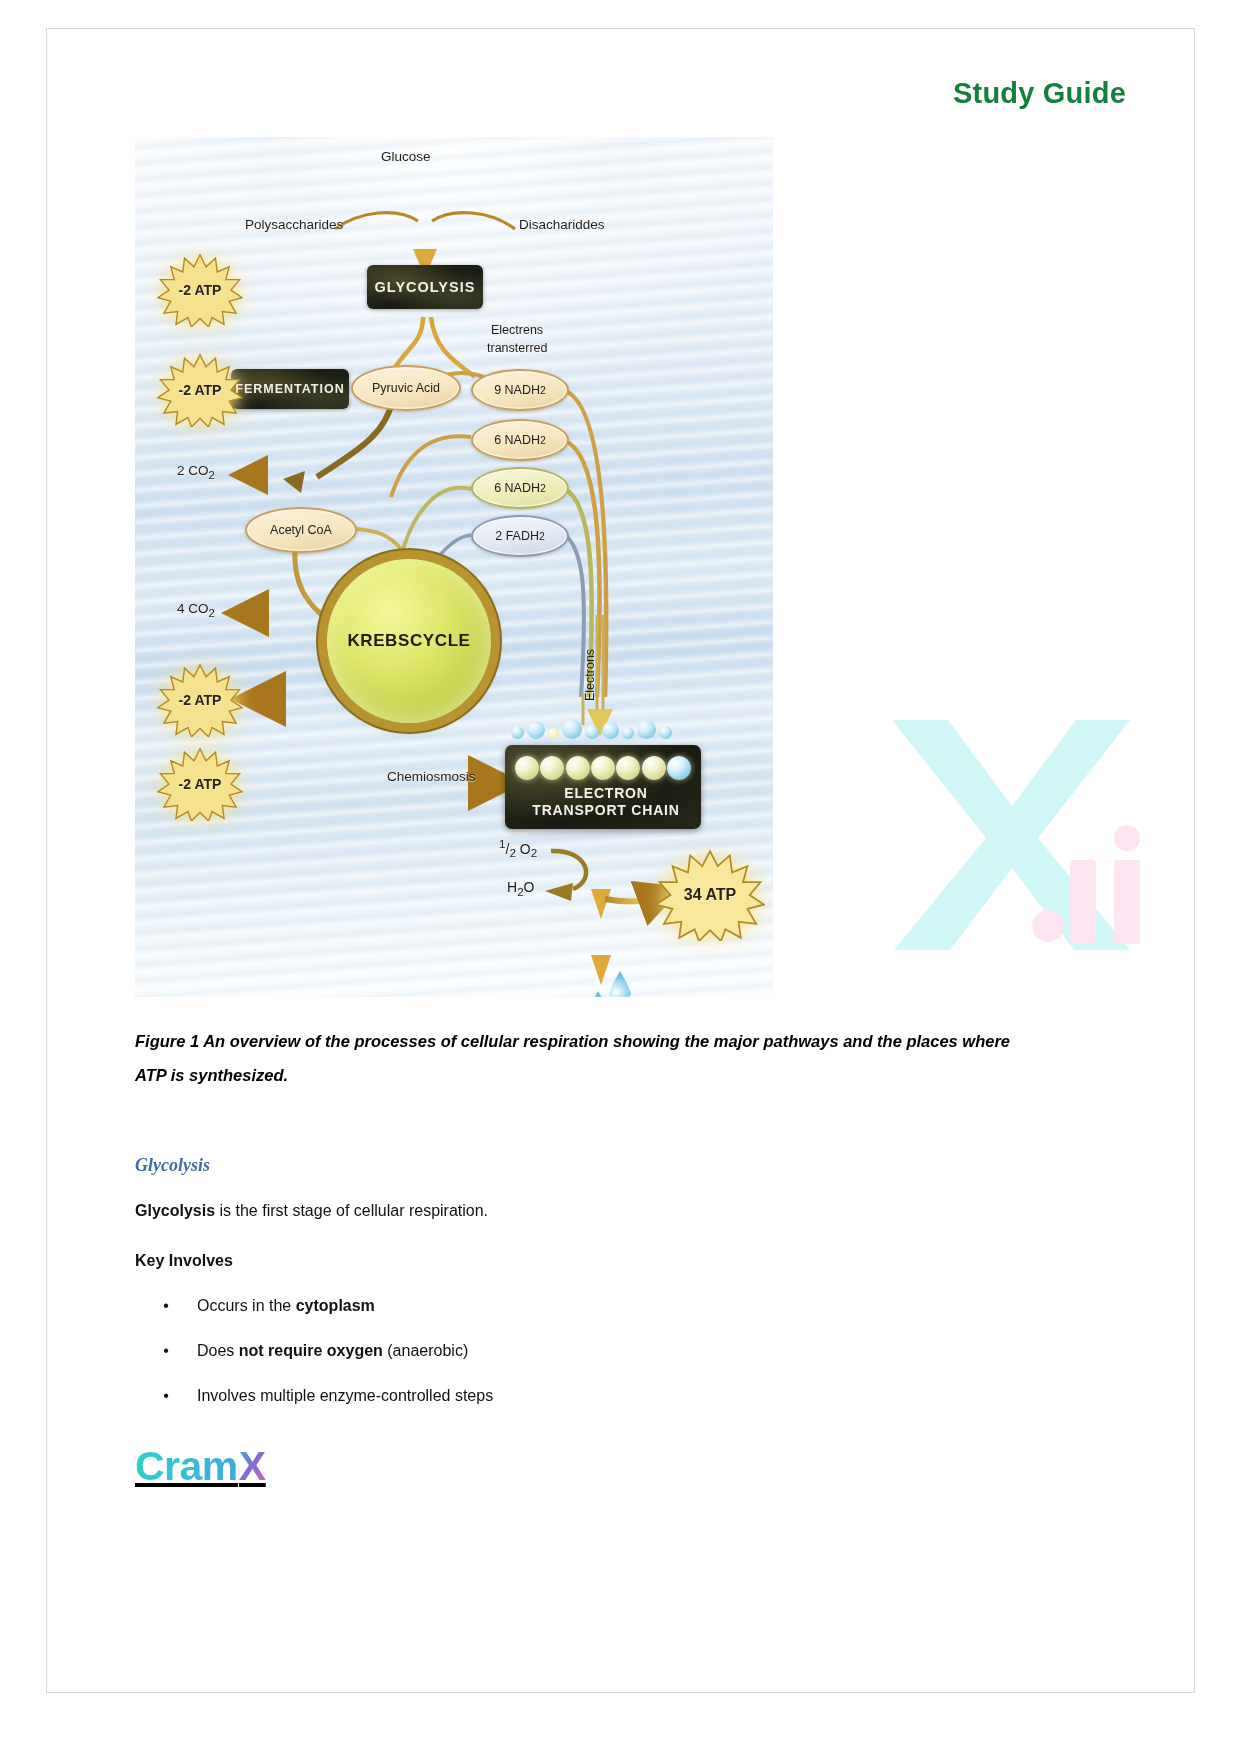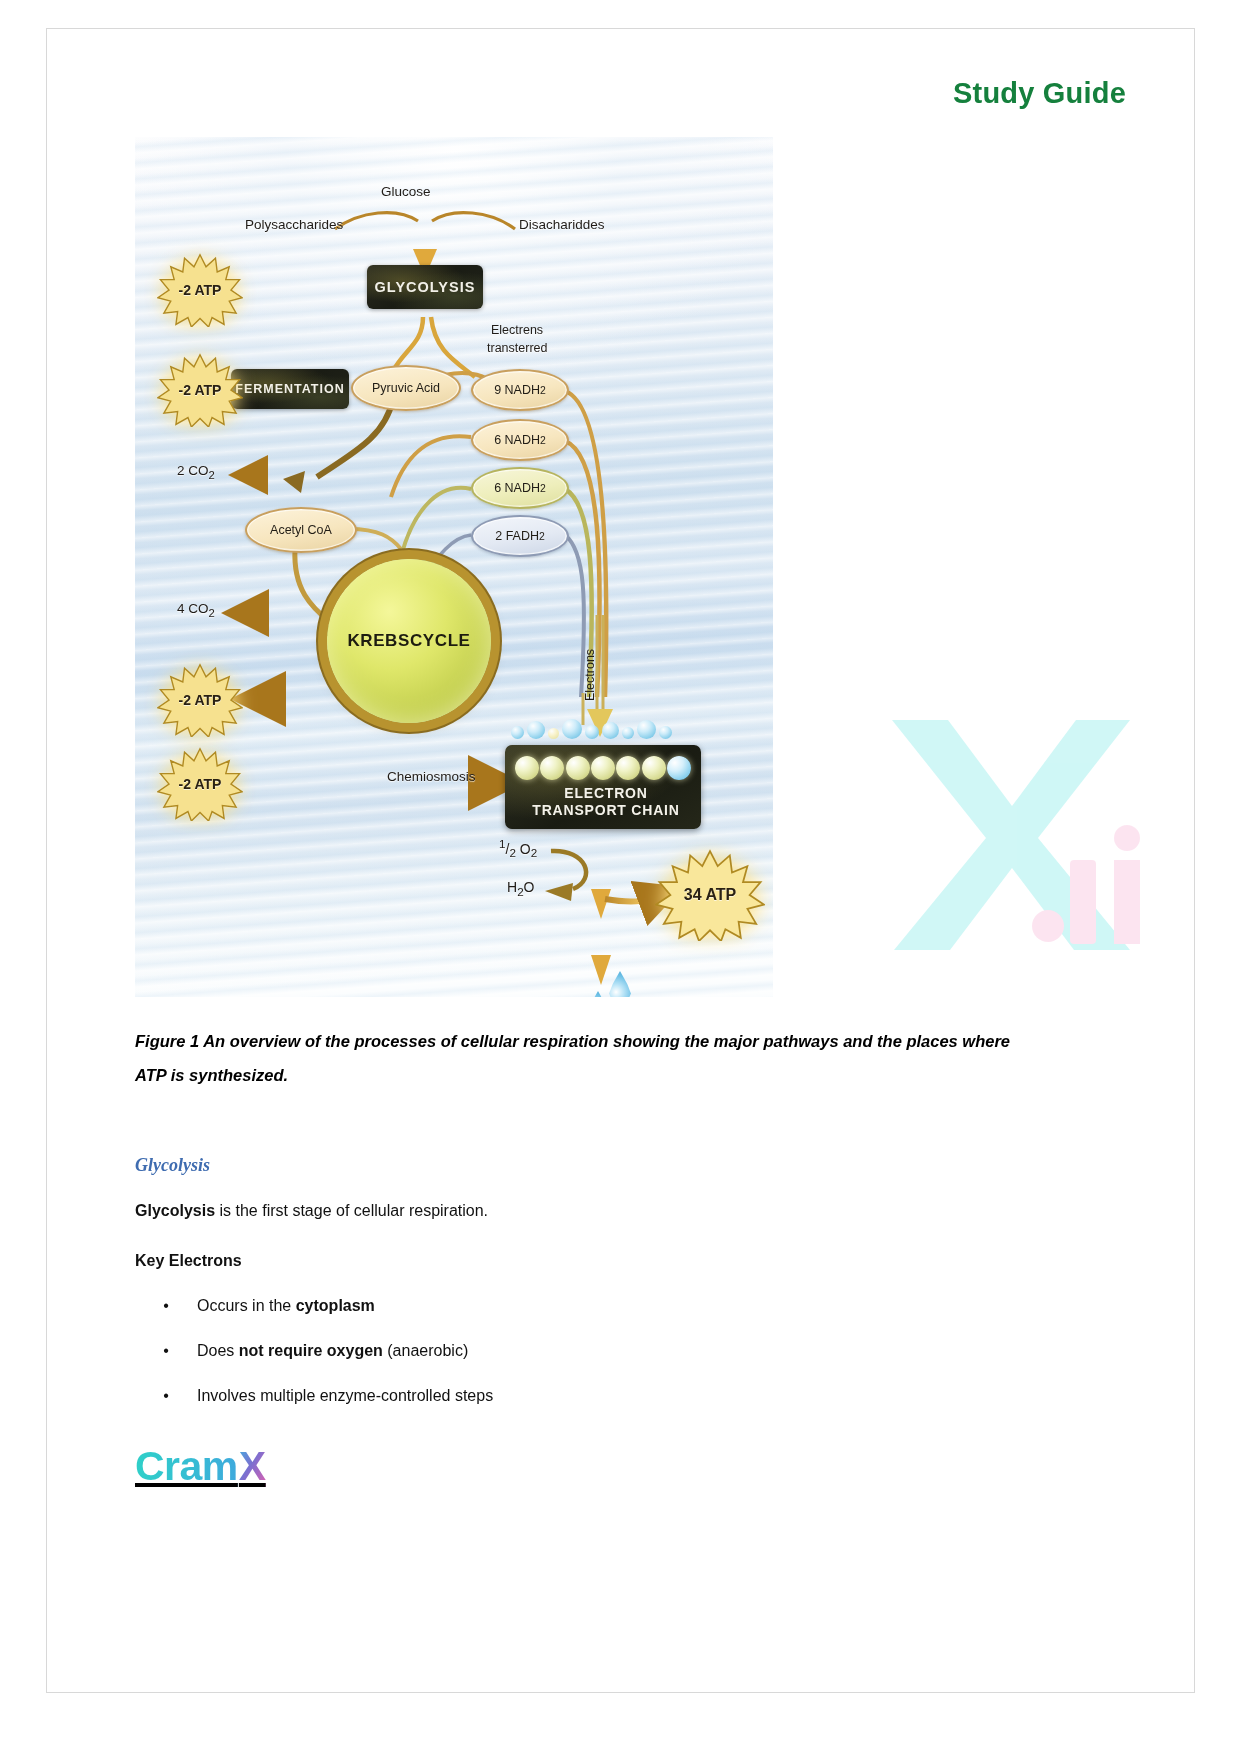--- a/index.html
+++ b/index.html
@@ -363,21 +363,21 @@
       <path d="M456,752 L466,782 L476,752 z" fill="#e0a93c"></path>
       <path d="M466,788 L466,826" stroke="url(#gold)" stroke-width="9" fill="none"></path>
       <path d="M456,818 L466,848 L476,818 z" fill="#e0a93c"></path>
 
       <path d="M416,714 C452,712 462,742 438,752" stroke="#9b7a26" stroke-width="4.5" fill="none"></path>
       <path d="M438,746 L410,754 L436,764 z" fill="#9b7a26"></path>
 
       <path d="M470,762 C506,768 516,762 532,756" stroke="url(#goldh)" stroke-width="6" fill="none" marker-end="url(#ah)"></path>
     </svg>
 
-    <div class="fig-el lbl" style="left:246px; top:12px;margin-top:35px;">Glucose</div>
+    <div class="fig-el lbl" style="left:246px; top:12px;">Glucose</div>
     <div class="fig-el lbl" style="left:110px; top:80px;">Polysaccharides</div>
     <div class="fig-el lbl" style="left:384px; top:80px;">Disachariddes</div>
 
     <div class="fig-el darkbox" style="left:232px; top:128px; width:116px; height:44px; font-size:14.5px;">GLYCOLYSIS</div>
 
     <div class="fig-el burst" style="left:22px; top:116px;">
       <svg viewBox="0 0 100 86" preserveAspectRatio="none">
         <polygon points="50,2 57,16 68,6 70,22 84,16 80,31 96,31 86,43 99,52 84,56 92,70 76,68 78,83 64,75 60,86 50,76 40,86 36,75 22,83 24,68 8,70 16,56 1,52 14,43 4,31 20,31 16,16 30,22 32,6 43,16" fill="#f6e18f" stroke="#b08a22" stroke-width="1.6"></polygon>
       </svg>
       <span>-2 ATP</span>
@@ -505,21 +505,21 @@
   </svg>
 
   <div class="caption">Figure 1 An overview of the processes of cellular respiration showing the major pathways and the places where ATP is synthesized.</div>
 
   <div class="sec-head">Glycolysis</div>
 
   <div class="para p1">
     <b>Glycolysis</b><span> is the first stage of cellular respiration.</span>
   </div>
 
-  <div class="para p2">Key Electrons</div>
+  <div class="para p2">Key Involves</div>
 
   <div class="bullets">
     <div class="bullet">
       <span class="dot">•</span>
       <span><span>Occurs in the </span><b>cytoplasm</b><span></span></span>
     </div>
     <div class="bullet">
       <span class="dot">•</span>
       <span><span>Does </span><b>not require oxygen</b><span> (anaerobic)</span></span>
     </div>

